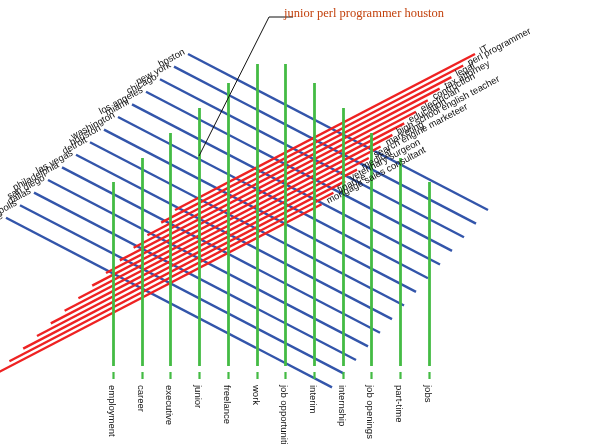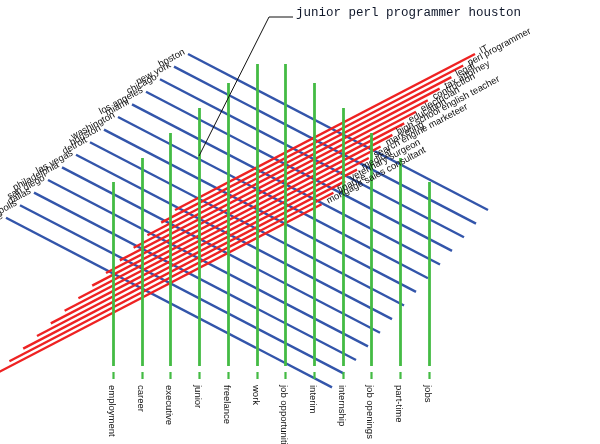--- a/index.html
+++ b/index.html
@@ -39,25 +39,25 @@
   .lbl-right {
     transform-origin: 0% 50%;
     text-align: left;
   }
   .lbl-bottom {
     transform-origin: 0% 50%;
     text-align: left;
   }
   #callout-text {
     position: absolute;
-    font-family: Liberation Mono, monospace;
+    font-family: Liberation Serif, serif;
     font-size: 12.5px;
-    color: #0f172a;
+    color: #c2410c;
     white-space: nowrap;
-    left: 296px;
+    left: 284px;
     top: 6px;
   }
 </style>
 </head>
 <body>
 
 <div id="stage">
 
   <svg id="lattice" viewBox="0 0 600 444" xmlns="http://www.w3.org/2000/svg">
     <g id="g-blue">

